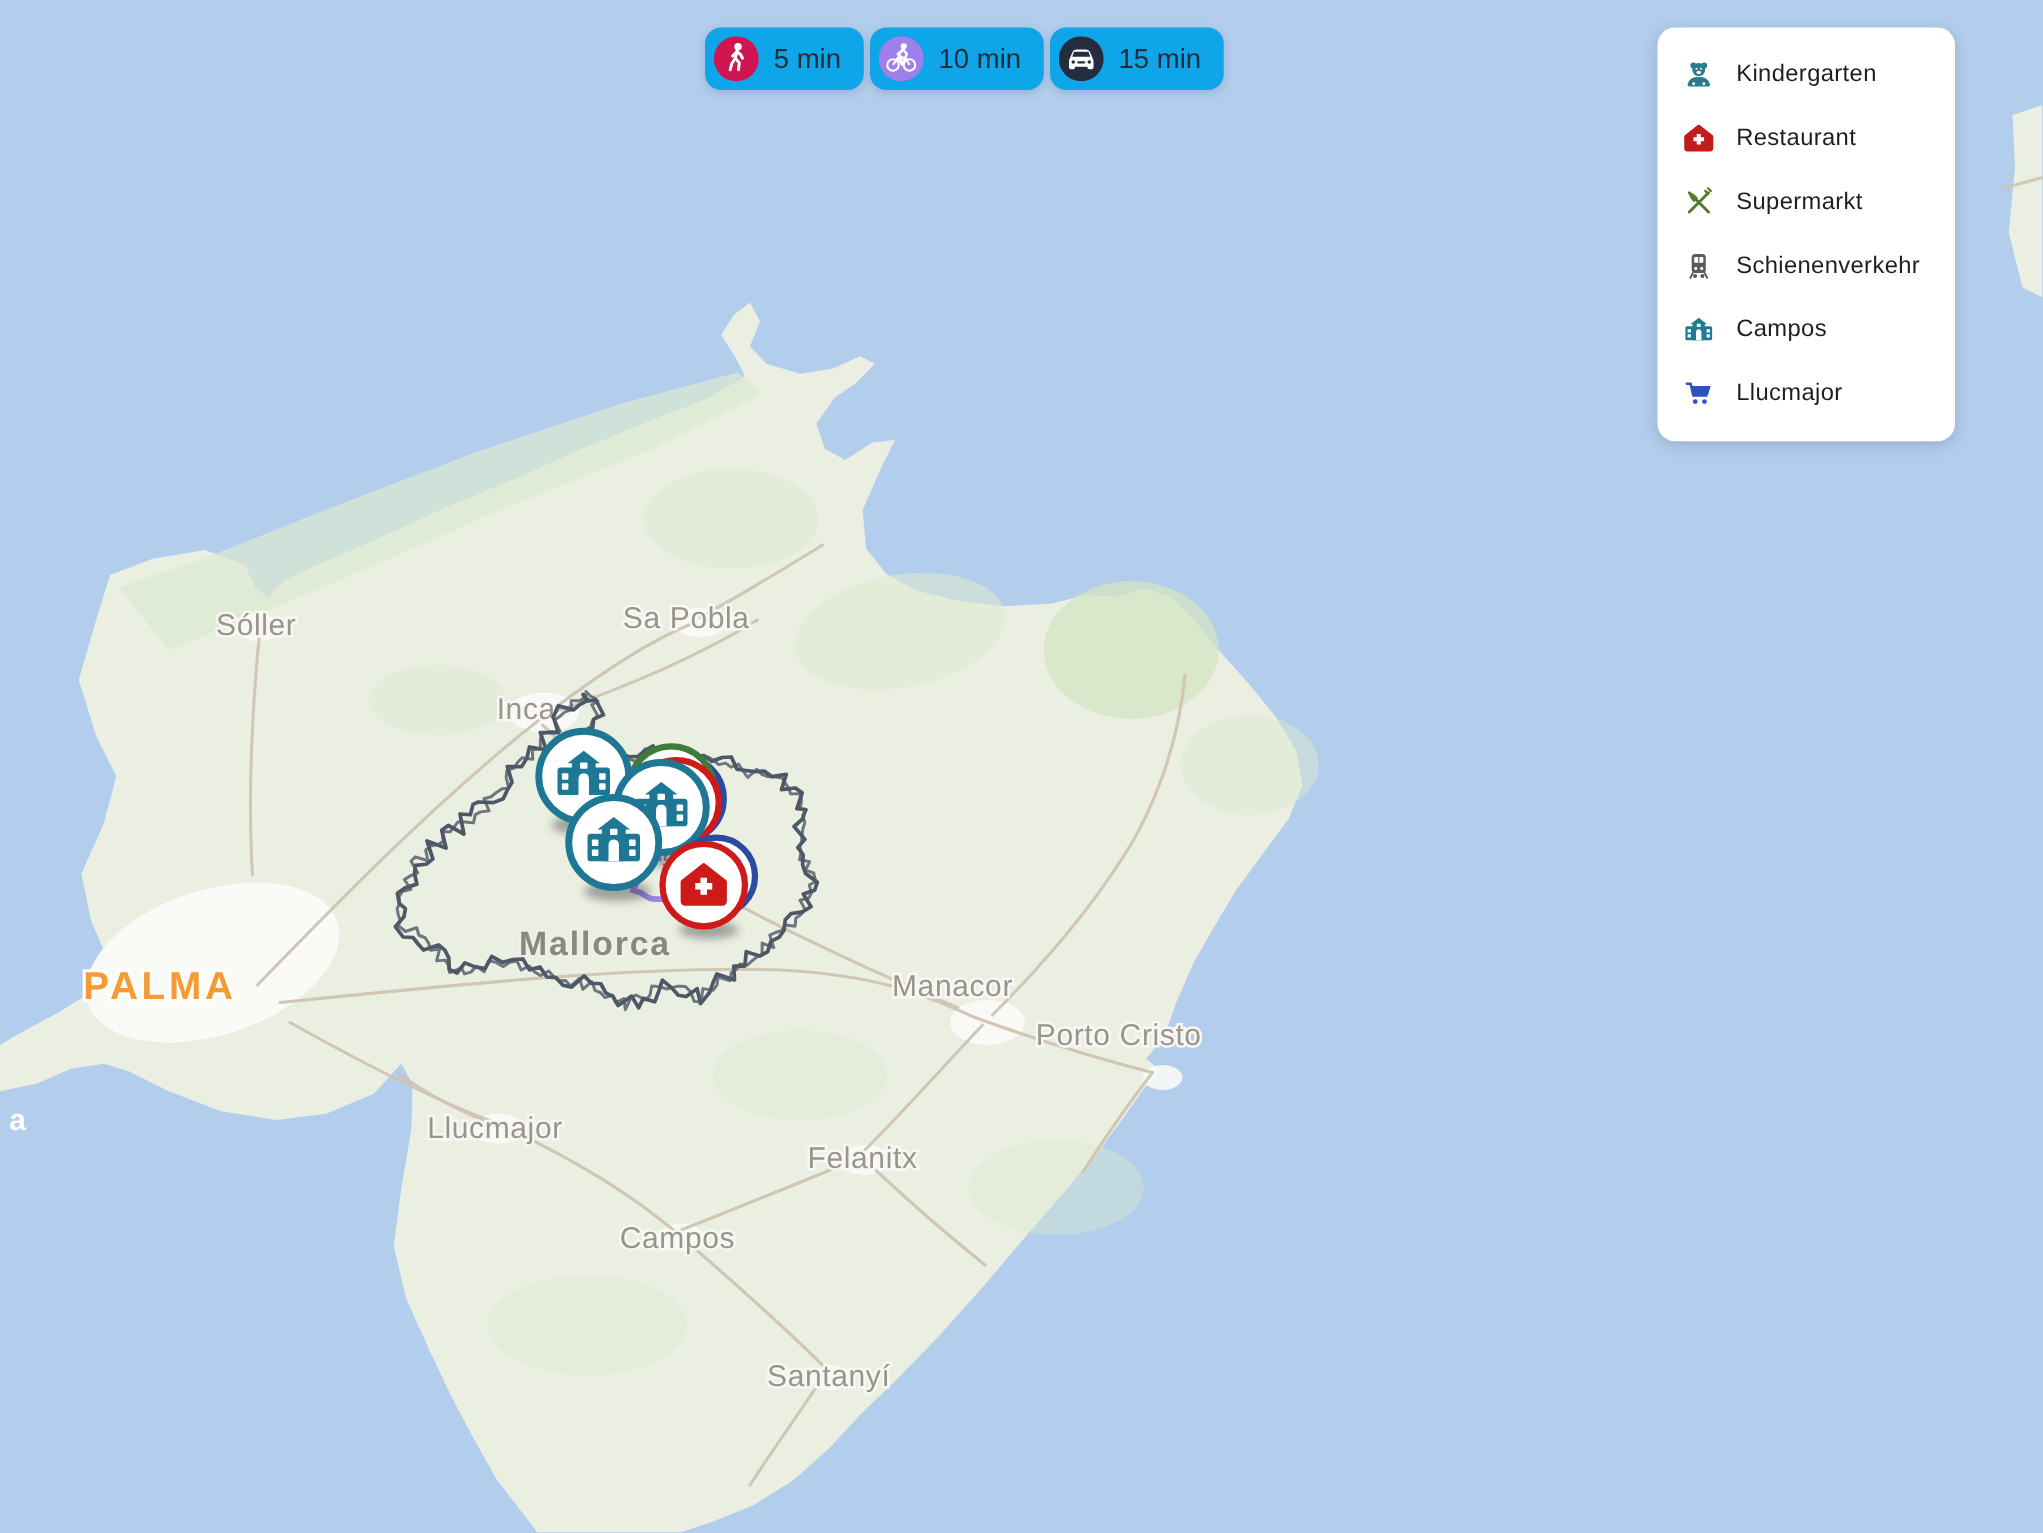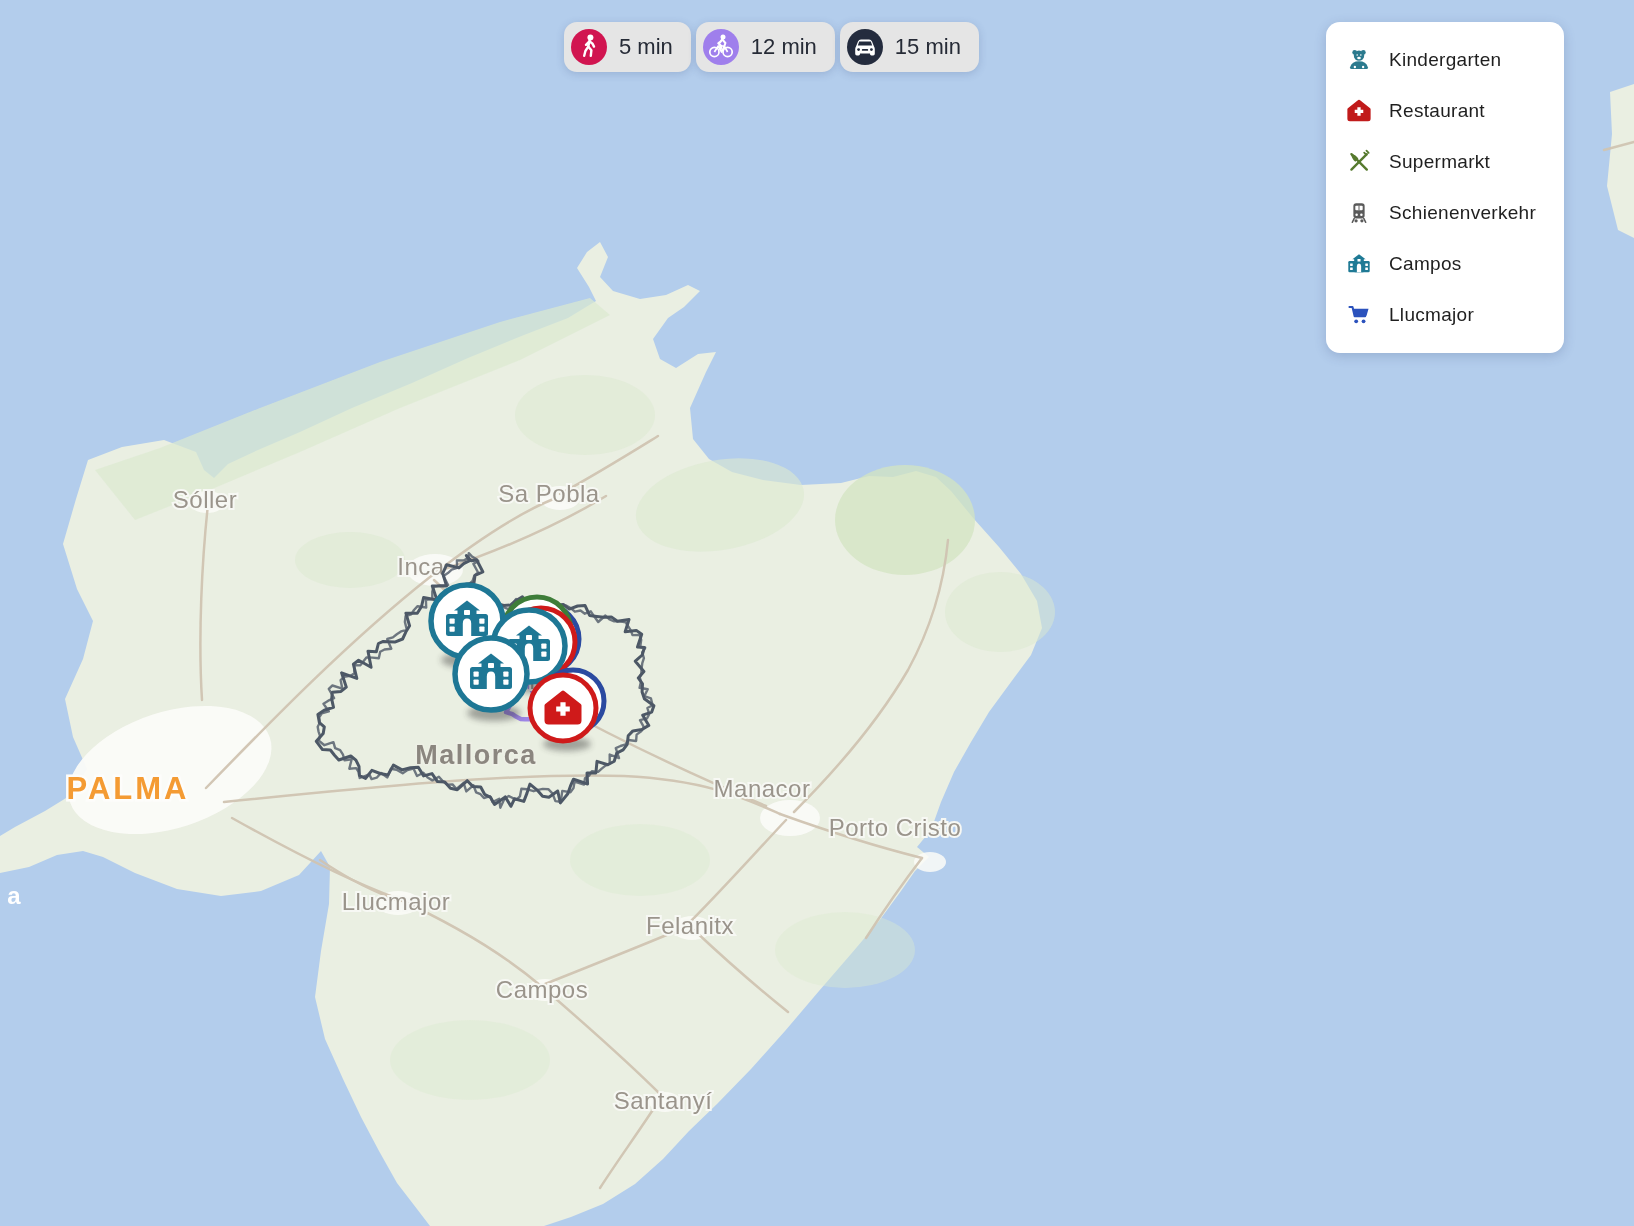--- a/index.html
+++ b/index.html
@@ -12,21 +12,21 @@
   .town{font-size:24px;font-weight:500;fill:#9a948b;letter-spacing:.5px;
         stroke:#f7f8f4;stroke-width:4px;paint-order:stroke;text-anchor:middle;}
   .island-name{font-size:27px;font-weight:600;fill:#8b867f;letter-spacing:1.5px;
         stroke:#eef0e6;stroke-width:3px;paint-order:stroke;text-anchor:middle;}
   .city-major{font-size:31px;font-weight:800;fill:#f49b33;letter-spacing:3px;
         stroke:#fdfdfb;stroke-width:5px;paint-order:stroke;text-anchor:middle;}
   .sea-frag{font-size:24px;font-weight:700;fill:#ffffff;text-anchor:middle;}
 
   
   .toolbar{position:absolute;left:564px;top:22px;display:flex;gap:5px;}
-  .pill{display:flex;align-items:center;gap:12px;background:#e5e5e5;
+  .pill{display:flex;align-items:center;gap:12px;background:#0ea5e9;
         border-radius:13px;padding:7px 18px 7px 7px;
         box-shadow:0 2px 8px rgba(50,70,120,.20);cursor:pointer;}
   .pill svg{width:36px;height:36px;display:block;}
   .plbl{font-size:22px;color:#262b36;}
 
   
   .legend{position:absolute;left:1326px;top:22px;width:238px;box-sizing:border-box;
         padding:25px 20px;background:#ffffff;border-radius:14px;
         box-shadow:0 3px 12px rgba(50,70,120,.22);
         display:flex;flex-direction:column;gap:25px;}
@@ -200,21 +200,21 @@
         <circle r="18" fill="currentColor"></circle>
         <g stroke="#fff" stroke-width="1.7" fill="none">
           <circle cx="-6.6" cy="5" r="4.6"></circle>
           <circle cx="6.6" cy="5" r="4.6"></circle>
           <path d="M-6.6 5 L-2.8 -1 L3.2 -1 L6.6 5 M-2.8 -1 L0.6 5 L3.2 -1" stroke-linejoin="round"></path>
         </g>
         <circle cx="2" cy="-10" r="2.5" fill="#fff"></circle>
         <path d="M1.4 -7.6 C0.2 -5.8 -1 -4.6 -2.6 -3.8 L0.2 -1 L-0.4 2.6" stroke="#fff" stroke-width="2.3" fill="none" stroke-linecap="round" stroke-linejoin="round"></path>
         <path d="M1.8 -7 L4.4 -4 L3.6 -1.6" stroke="#fff" stroke-width="2" fill="none" stroke-linecap="round"></path>
       </svg>
-      <span class="plbl">12 min</span>
+      <span class="plbl">10 min</span>
     </div>
     <div class="pill">
       <svg viewBox="-18 -18 36 36" color="#242c3e">
         <circle r="18" fill="currentColor"></circle>
         <path d="M-9.8 6.8 L-9.8 2.2 Q-9.8 0.4 -9 -0.6 L-7 -5.4 Q-6.2 -7.4 -4 -7.4 L4 -7.4 Q6.2 -7.4 7 -5.4 L9 -0.6 Q9.8 0.4 9.8 2.2 L9.8 6.8 Q9.8 8.4 8.2 8.4 L6.4 8.4 Q5 8.4 5 7 L5 6.4 L-5 6.4 L-5 7 Q-5 8.4 -6.4 8.4 L-8.2 8.4 Q-9.8 8.4 -9.8 6.8 Z" fill="#fff"></path>
         <path d="M-5.8 -5.6 L5.8 -5.6 L7.2 -1.6 L-7.2 -1.6 Z" fill="currentColor"></path>
         <rect x="-3.2" y="2" width="6.4" height="1.8" rx="0.9" fill="currentColor"></rect>
         <circle cx="-6.4" cy="2.6" r="1.4" fill="currentColor"></circle>
         <circle cx="6.4" cy="2.6" r="1.4" fill="currentColor"></circle>
       </svg>

